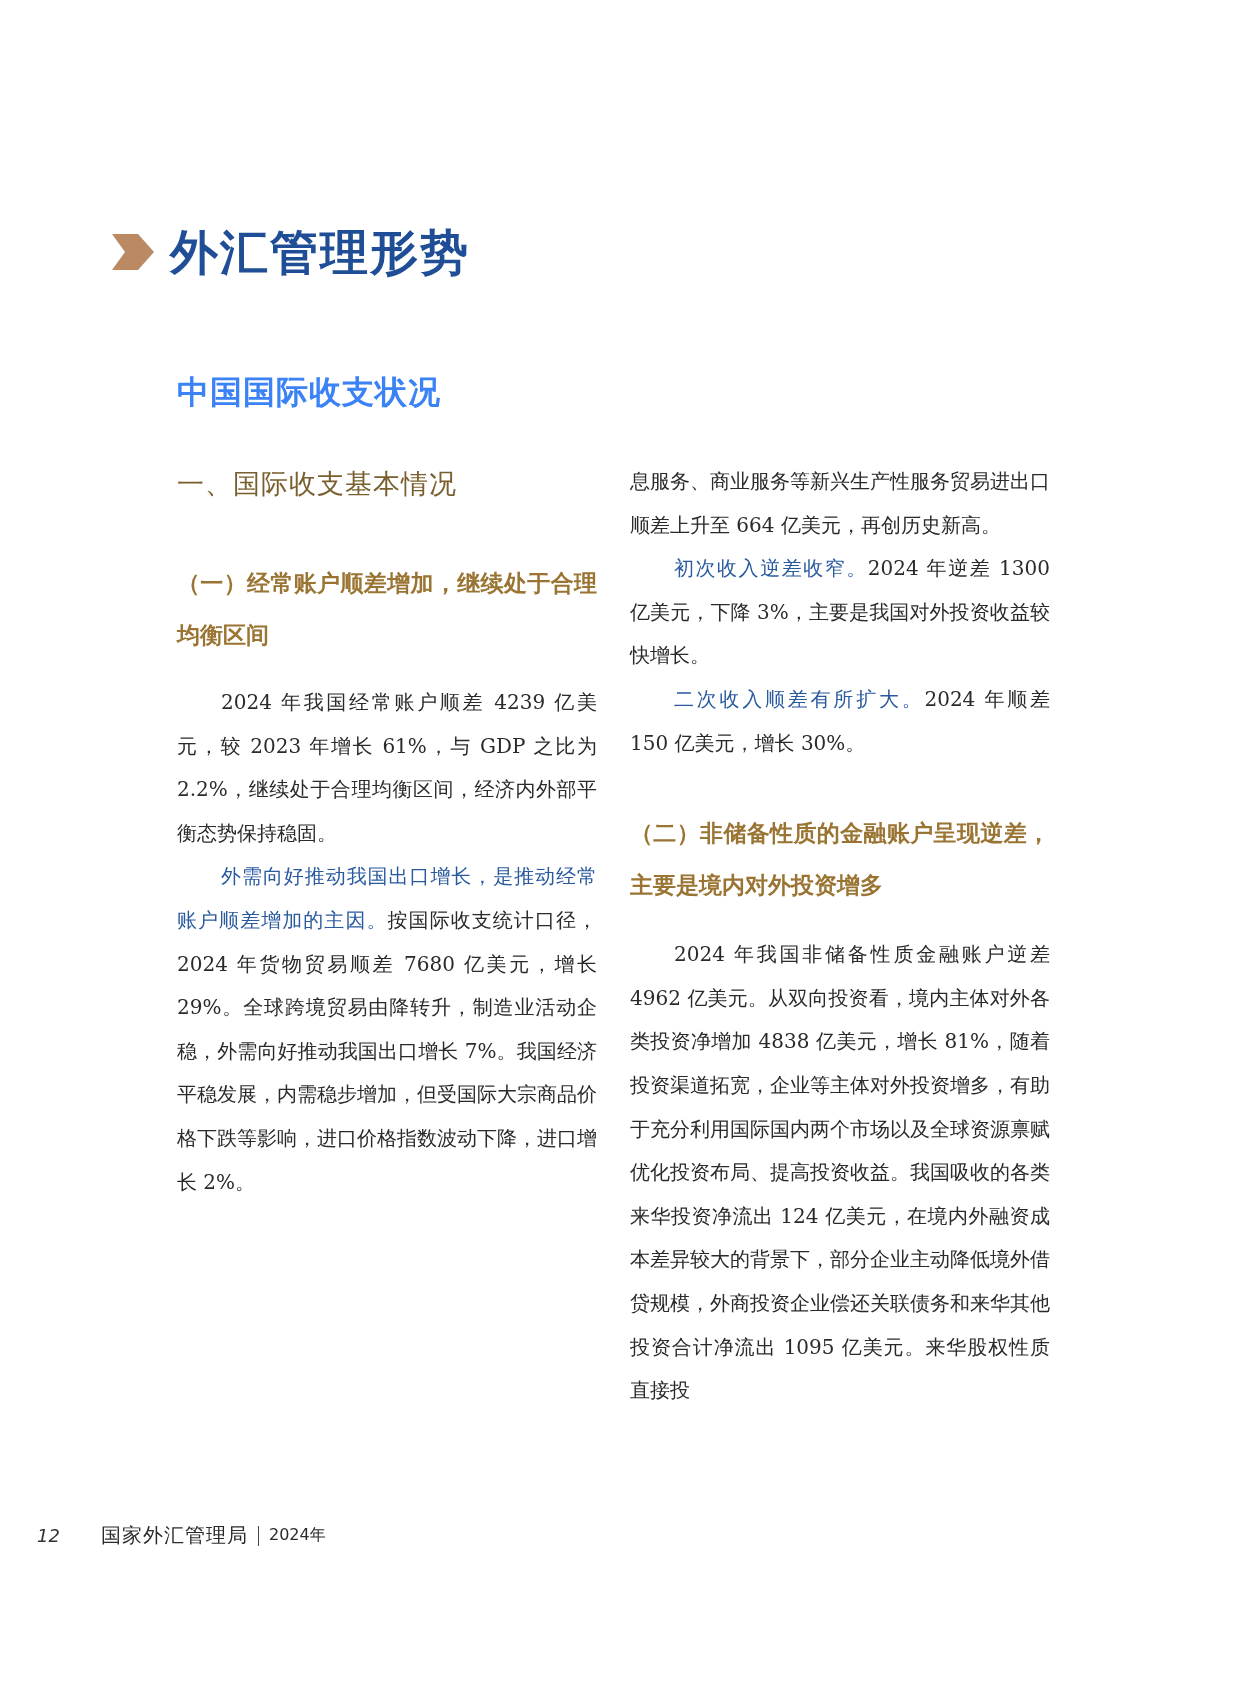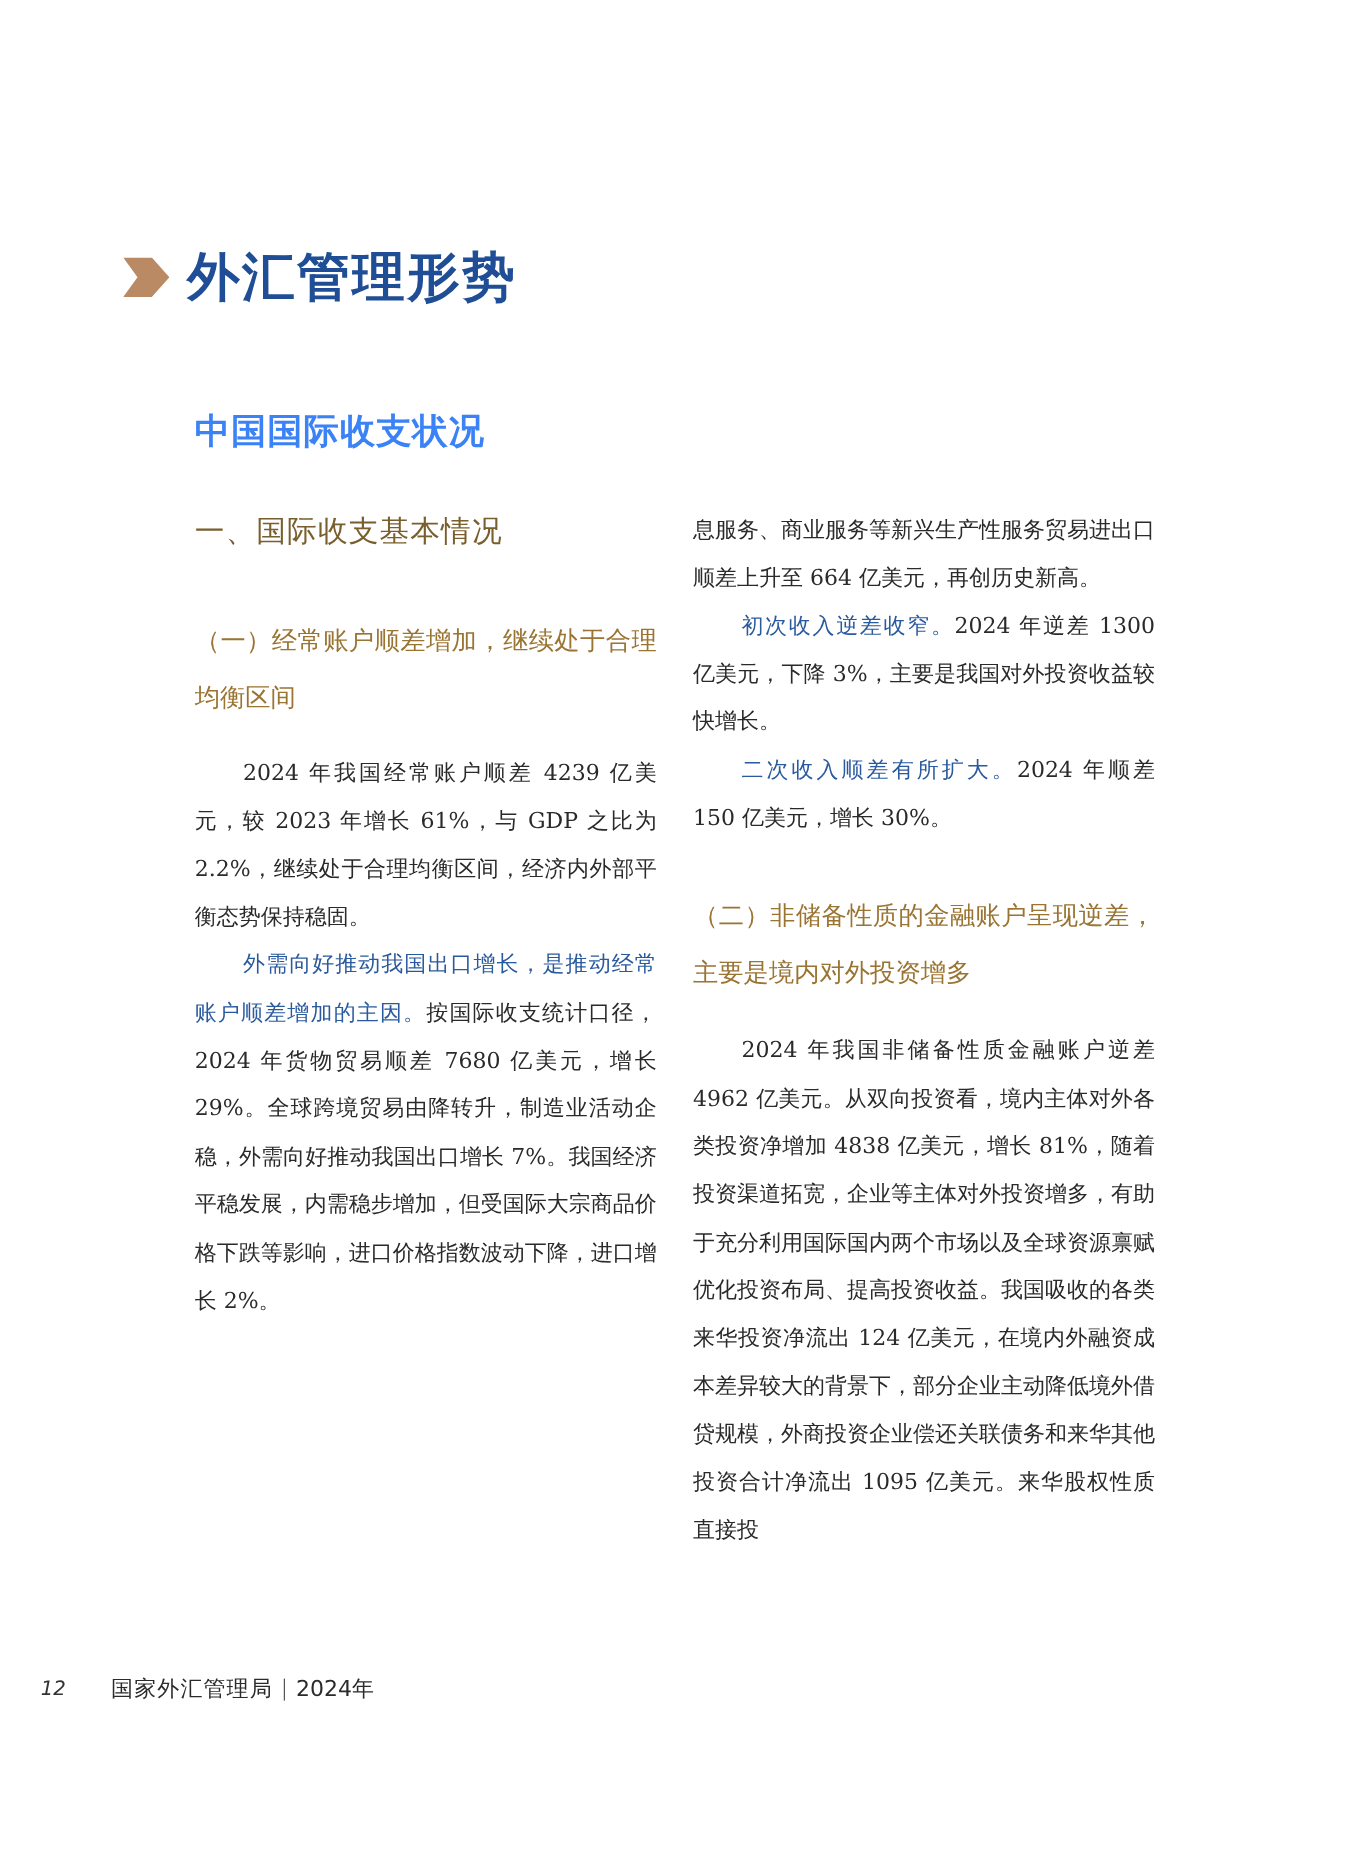--- a/index.html
+++ b/index.html
@@ -57,21 +57,21 @@
       font-family: "DejaVu Sans", "Liberation Sans", sans-serif;
       font-size: 27px;
       color: #7a5f2e;
       letter-spacing: 1px;
       line-height: 1;
       margin: 10px 0 60px 0;
     }
     .h2 {
       font-family: "DejaVu Serif", "Liberation Serif", serif;
       font-size: 23px;
-      font-weight: normal;
+      font-weight: bold;
       color: #9a7432;
       line-height: 52px;
       margin: 0 0 20px 0;
       text-align: justify;
     }
     .p {
       font-size: 20px;
       line-height: 43.6px;
       text-align: justify;
       margin: 0;
@@ -104,21 +104,21 @@
       font-size: 20px;
       letter-spacing: 1px;
     }
     .sep {
       width: 1px;
       height: 20px;
       background: #444;
       margin: 0 10px;
     }
     .year {
-      font-size: 20px;
+      font-size: 16px;
     }
   </style>
 </head>
 <body>
 
 <div class="chapter-title">
   <svg class="chevron" viewBox="0 0 42 36">
     <polygon points="0,0 26,0 42,18 26,36 0,36 13,18" fill="#b98a64"></polygon>
   </svg>
   <span class="chapter-title-text">外汇管理形势</span>

